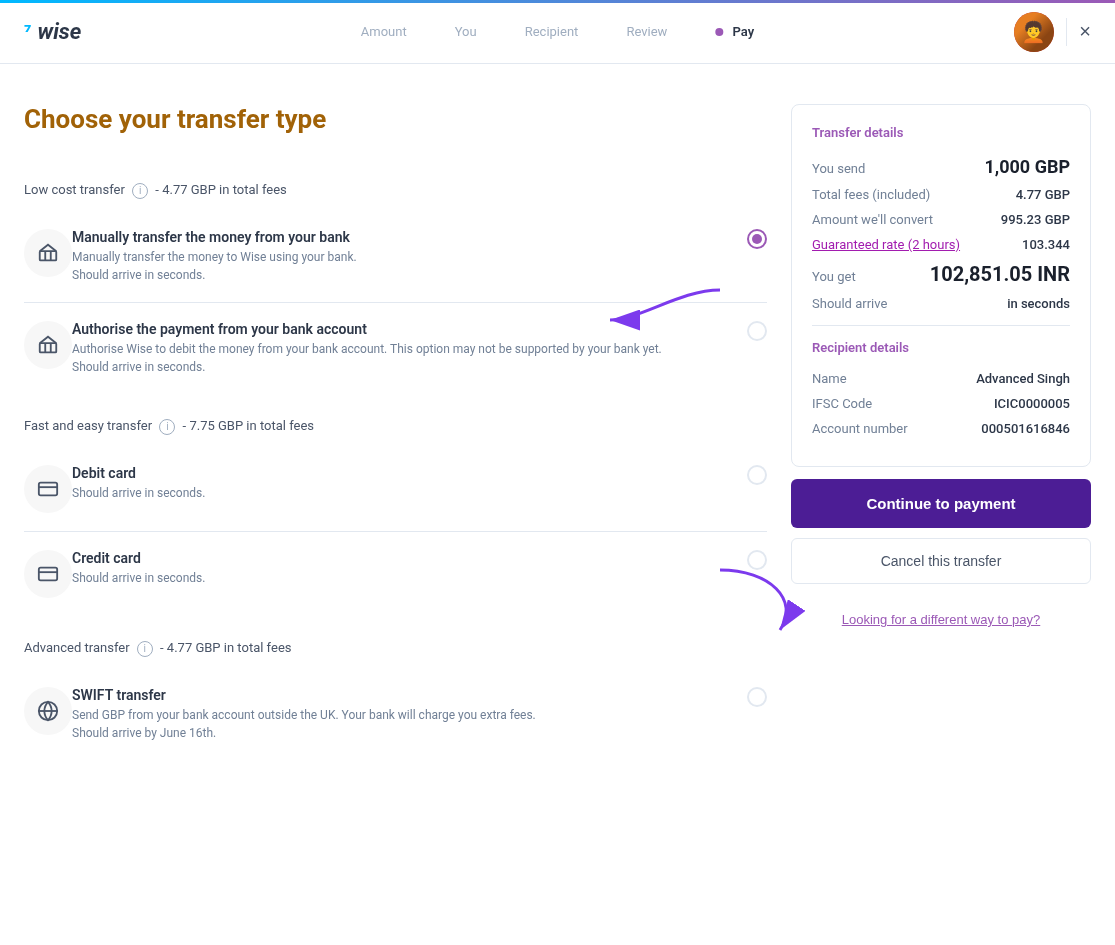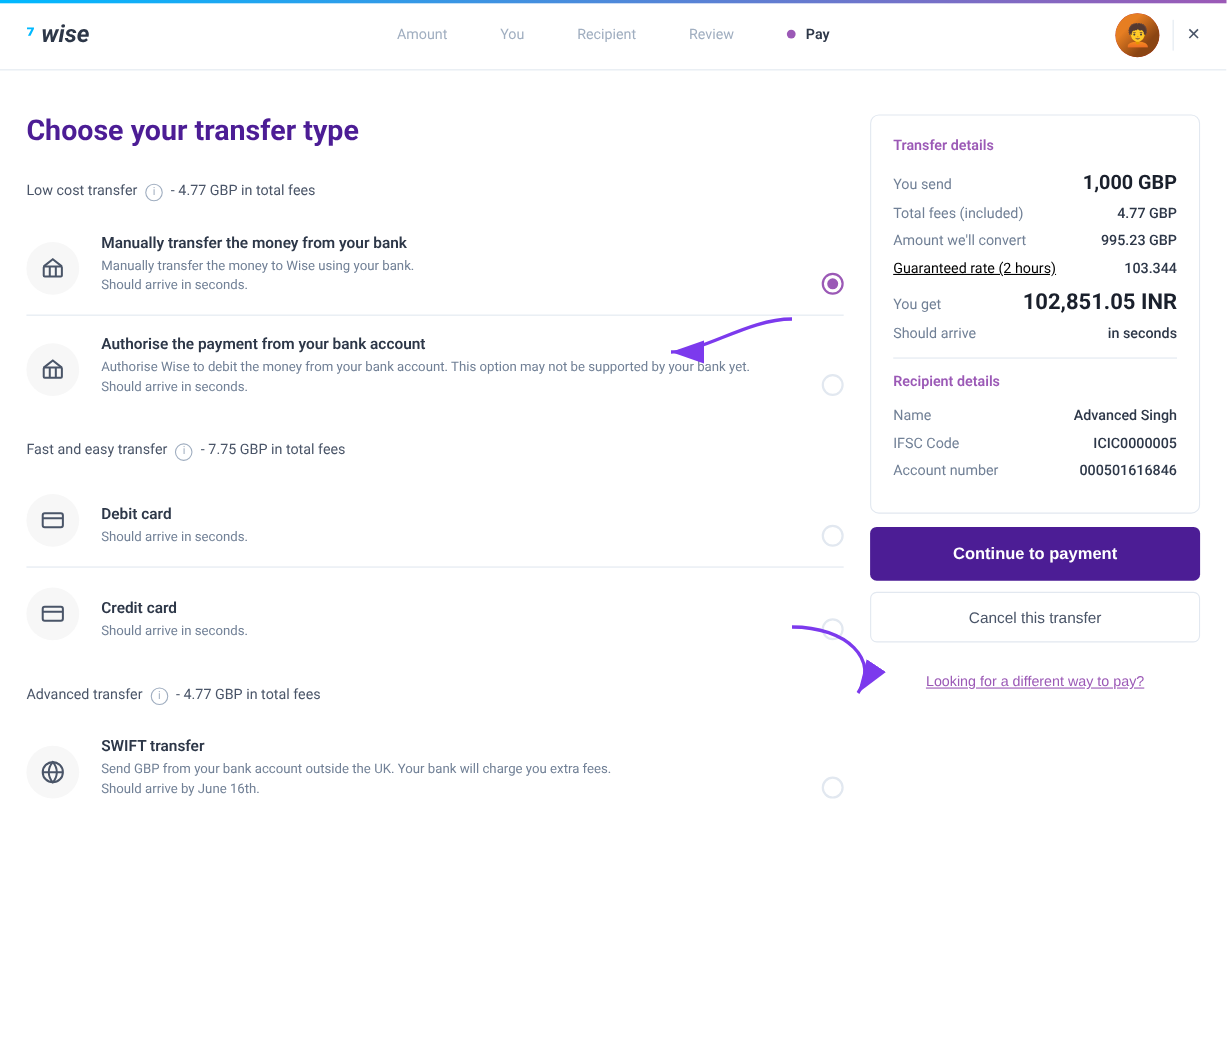--- a/index.html
+++ b/index.html
@@ -23,29 +23,29 @@
     .avatar-img { width: 40px; height: 40px; border-radius: 50%; background: linear-gradient(135deg, #e67e22 30%, #8b4513 70%); display: flex; align-items: center; justify-content: center; font-size: 20px; }
     .divider-v { width: 1px; height: 28px; background: #e2e8f0; }
     .close-btn { background: none; border: none; cursor: pointer; color: #4a5568; font-size: 20px; }
 
     
     .main { display: flex; padding: 40px 24px 24px 24px; gap: 24px; max-width: 1115px; }
     .left-panel { flex: 1; }
     .right-panel { width: 300px; flex-shrink: 0; }
 
     
-    .page-title { font-size: 26px; font-weight: 700; color: #4c1d95; margin-bottom: 32px; }
+    .page-title { font-size: 26px; font-weight: 700; color: #a16207; margin-bottom: 48px; }
 
     
     .section-label { font-size: 13px; color: #4a5568; margin-bottom: 12px; }
     .section-label .info-icon { display: inline-block; width: 16px; height: 16px; border-radius: 50%; border: 1px solid #a0aec0; color: #a0aec0; font-size: 10px; text-align: center; line-height: 14px; cursor: pointer; margin: 0 4px; }
     .fee-text { color: #4a5568; }
 
     
-    .transfer-option { display: flex; align-items: flex-end; gap: 20px; padding: 18px 0; border-bottom: 1px solid #e2e8f0; cursor: pointer; }
+    .transfer-option { display: flex; align-items: flex-start; gap: 0; padding: 18px 0; border-bottom: 1px solid #e2e8f0; cursor: pointer; }
     .transfer-option:last-child { border-bottom: none; }
     .option-icon { width: 48px; height: 48px; border-radius: 50%; background: #f7f7f7; display: flex; align-items: center; justify-content: center; flex-shrink: 0; }
     .option-icon svg { width: 22px; height: 22px; color: #4a5568; }
     .option-content { flex: 1; }
     .option-title { font-size: 14px; font-weight: 600; color: #2d3748; margin-bottom: 3px; }
     .option-desc { font-size: 12px; color: #718096; line-height: 1.5; }
     .radio-btn { width: 20px; height: 20px; border-radius: 50%; border: 2px solid #e2e8f0; flex-shrink: 0; display: flex; align-items: center; justify-content: center; }
     .radio-btn.selected { border-color: #9b59b6; }
     .radio-btn.selected::after { content: ''; width: 10px; height: 10px; border-radius: 50%; background: #9b59b6; }
 
@@ -218,21 +218,21 @@
         <span class="detail-label">Total fees (included)</span>
         <span class="detail-value">4.77 GBP</span>
       </div>
 
       <div class="detail-row">
         <span class="detail-label">Amount we'll convert</span>
         <span class="detail-value">995.23 GBP</span>
       </div>
 
       <div class="detail-row">
-        <span class="detail-label link" style="color:#000000;text-decoration:underline;cursor:pointer;">Guaranteed rate (2 hours)</span>
+        <span class="detail-label link" style="color:#a21caf;text-decoration:underline;cursor:pointer;">Guaranteed rate (2 hours)</span>
         <span class="detail-value">103.344</span>
       </div>
 
       <div class="detail-row">
         <span class="detail-label">You get</span>
         <span class="detail-value xlarge">102,851.05 INR</span>
       </div>
 
       <div class="detail-row">
         <span class="detail-label">Should arrive</span>

